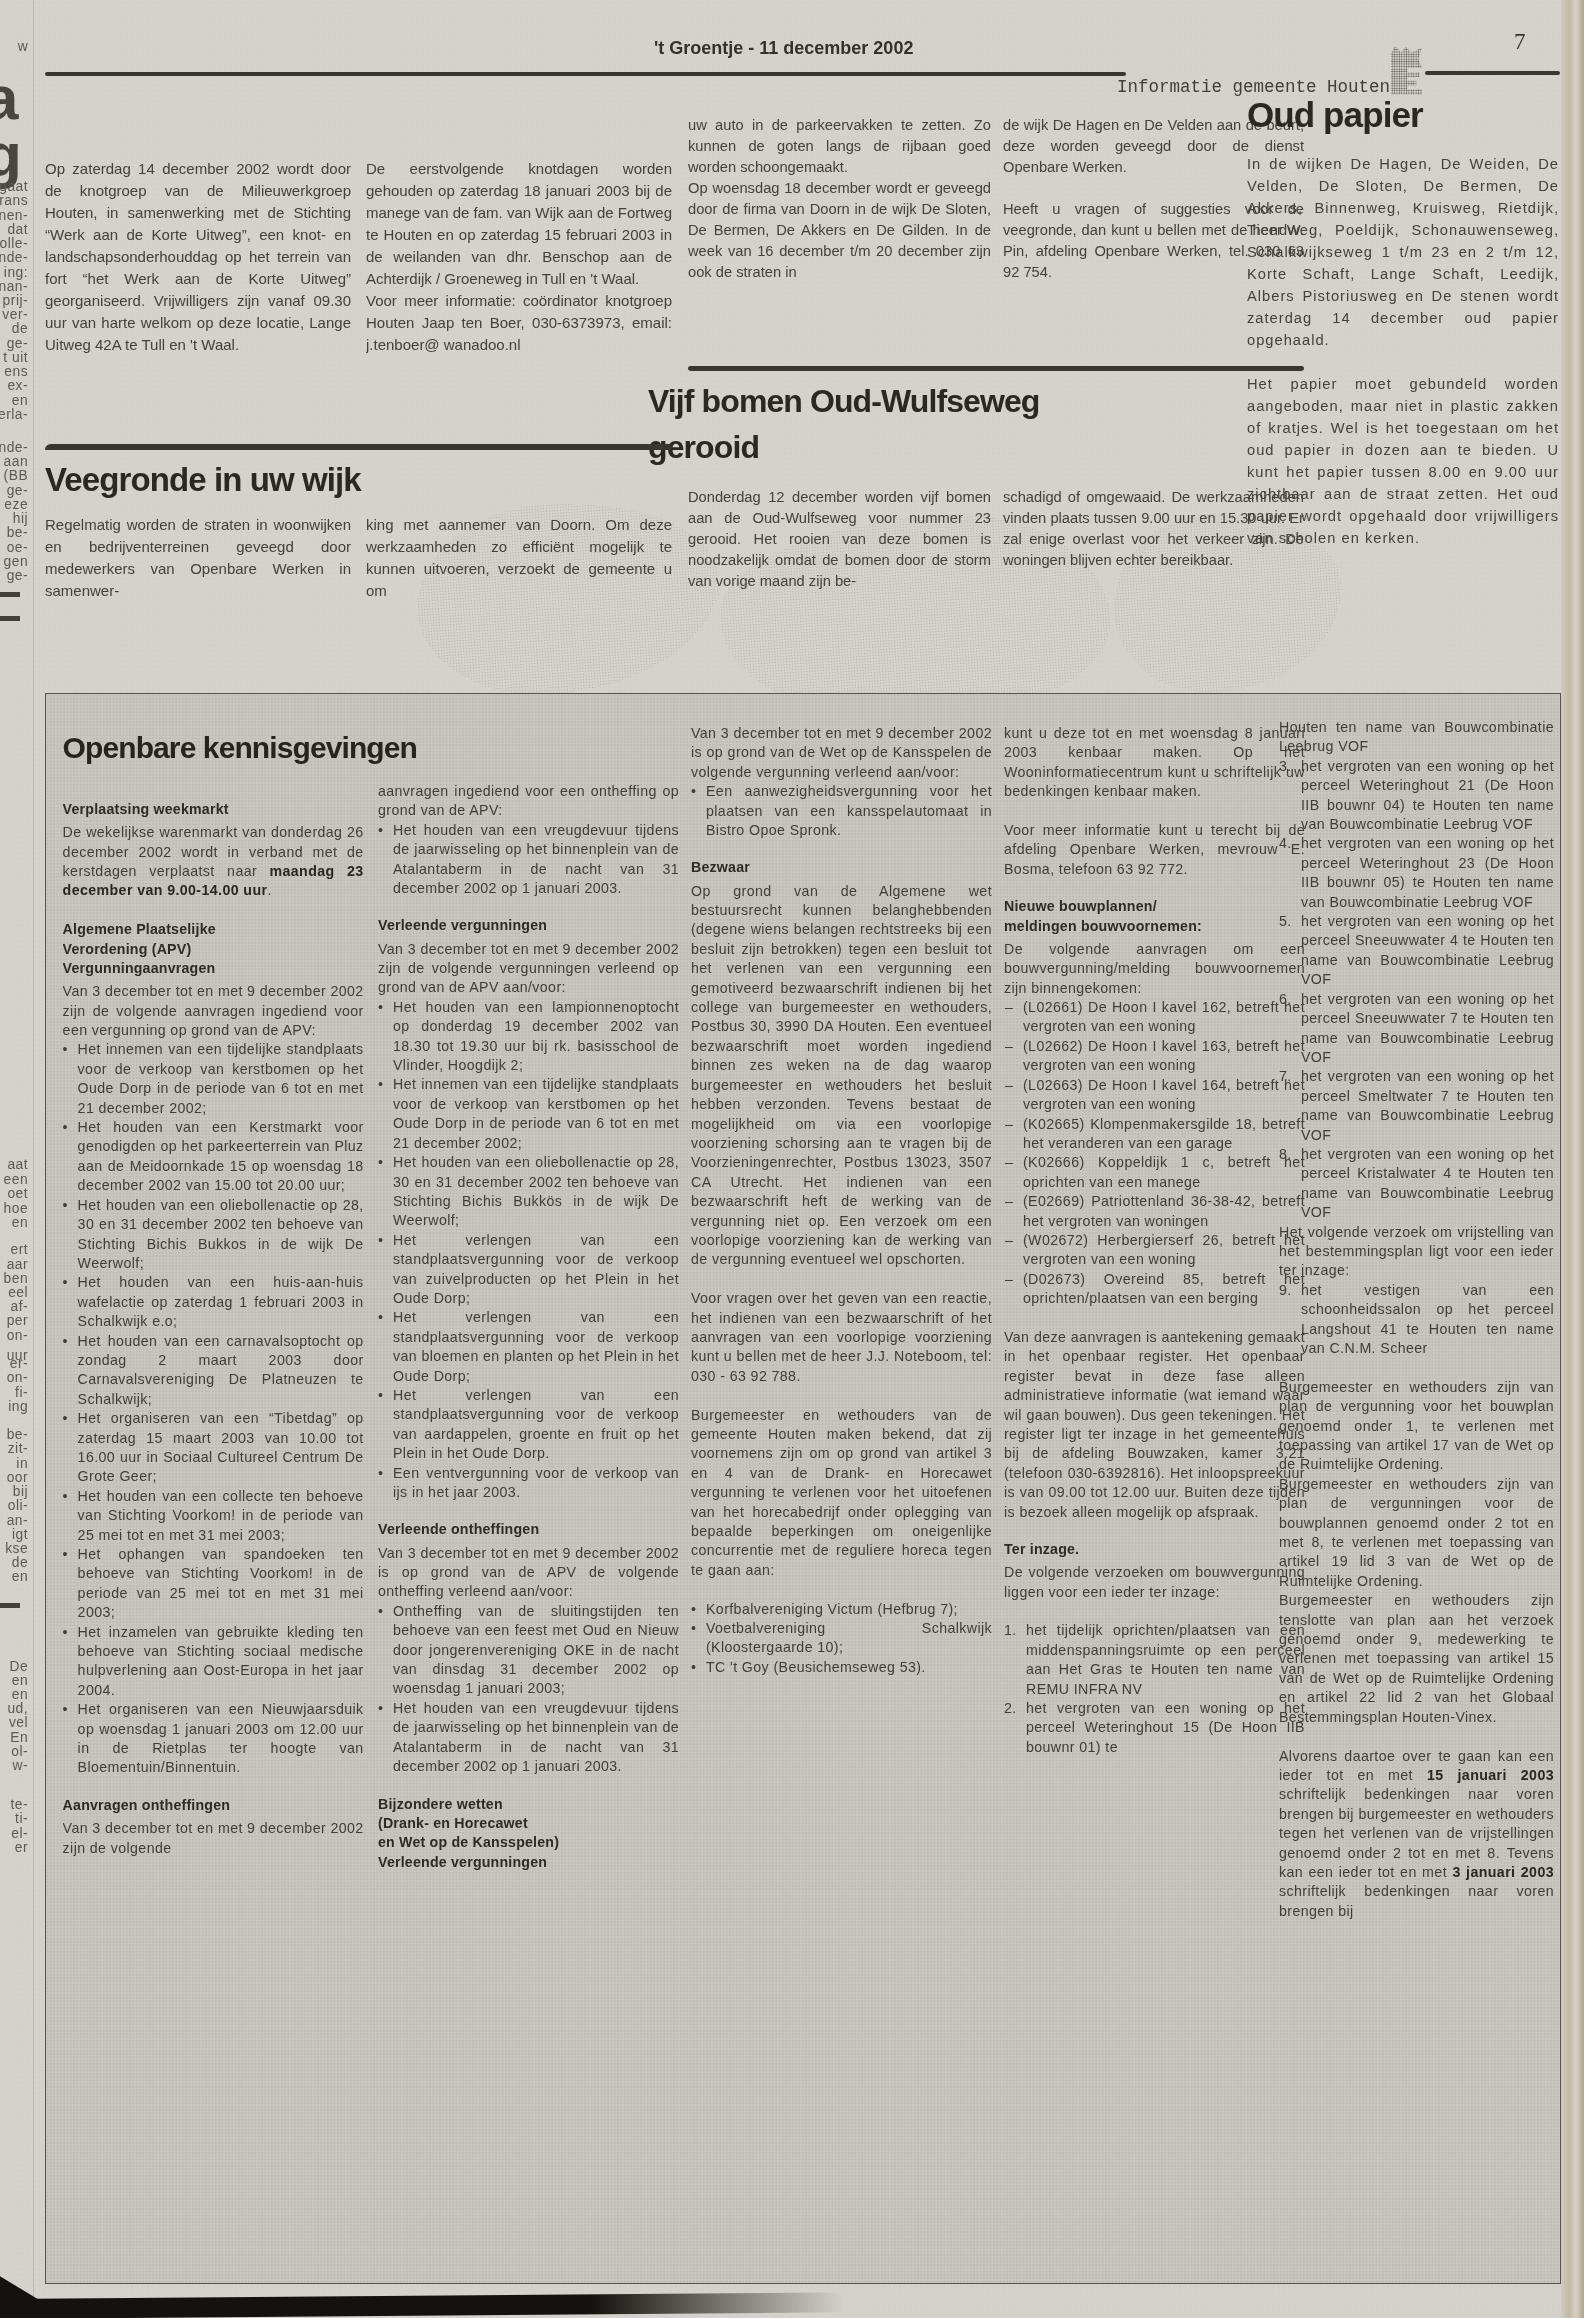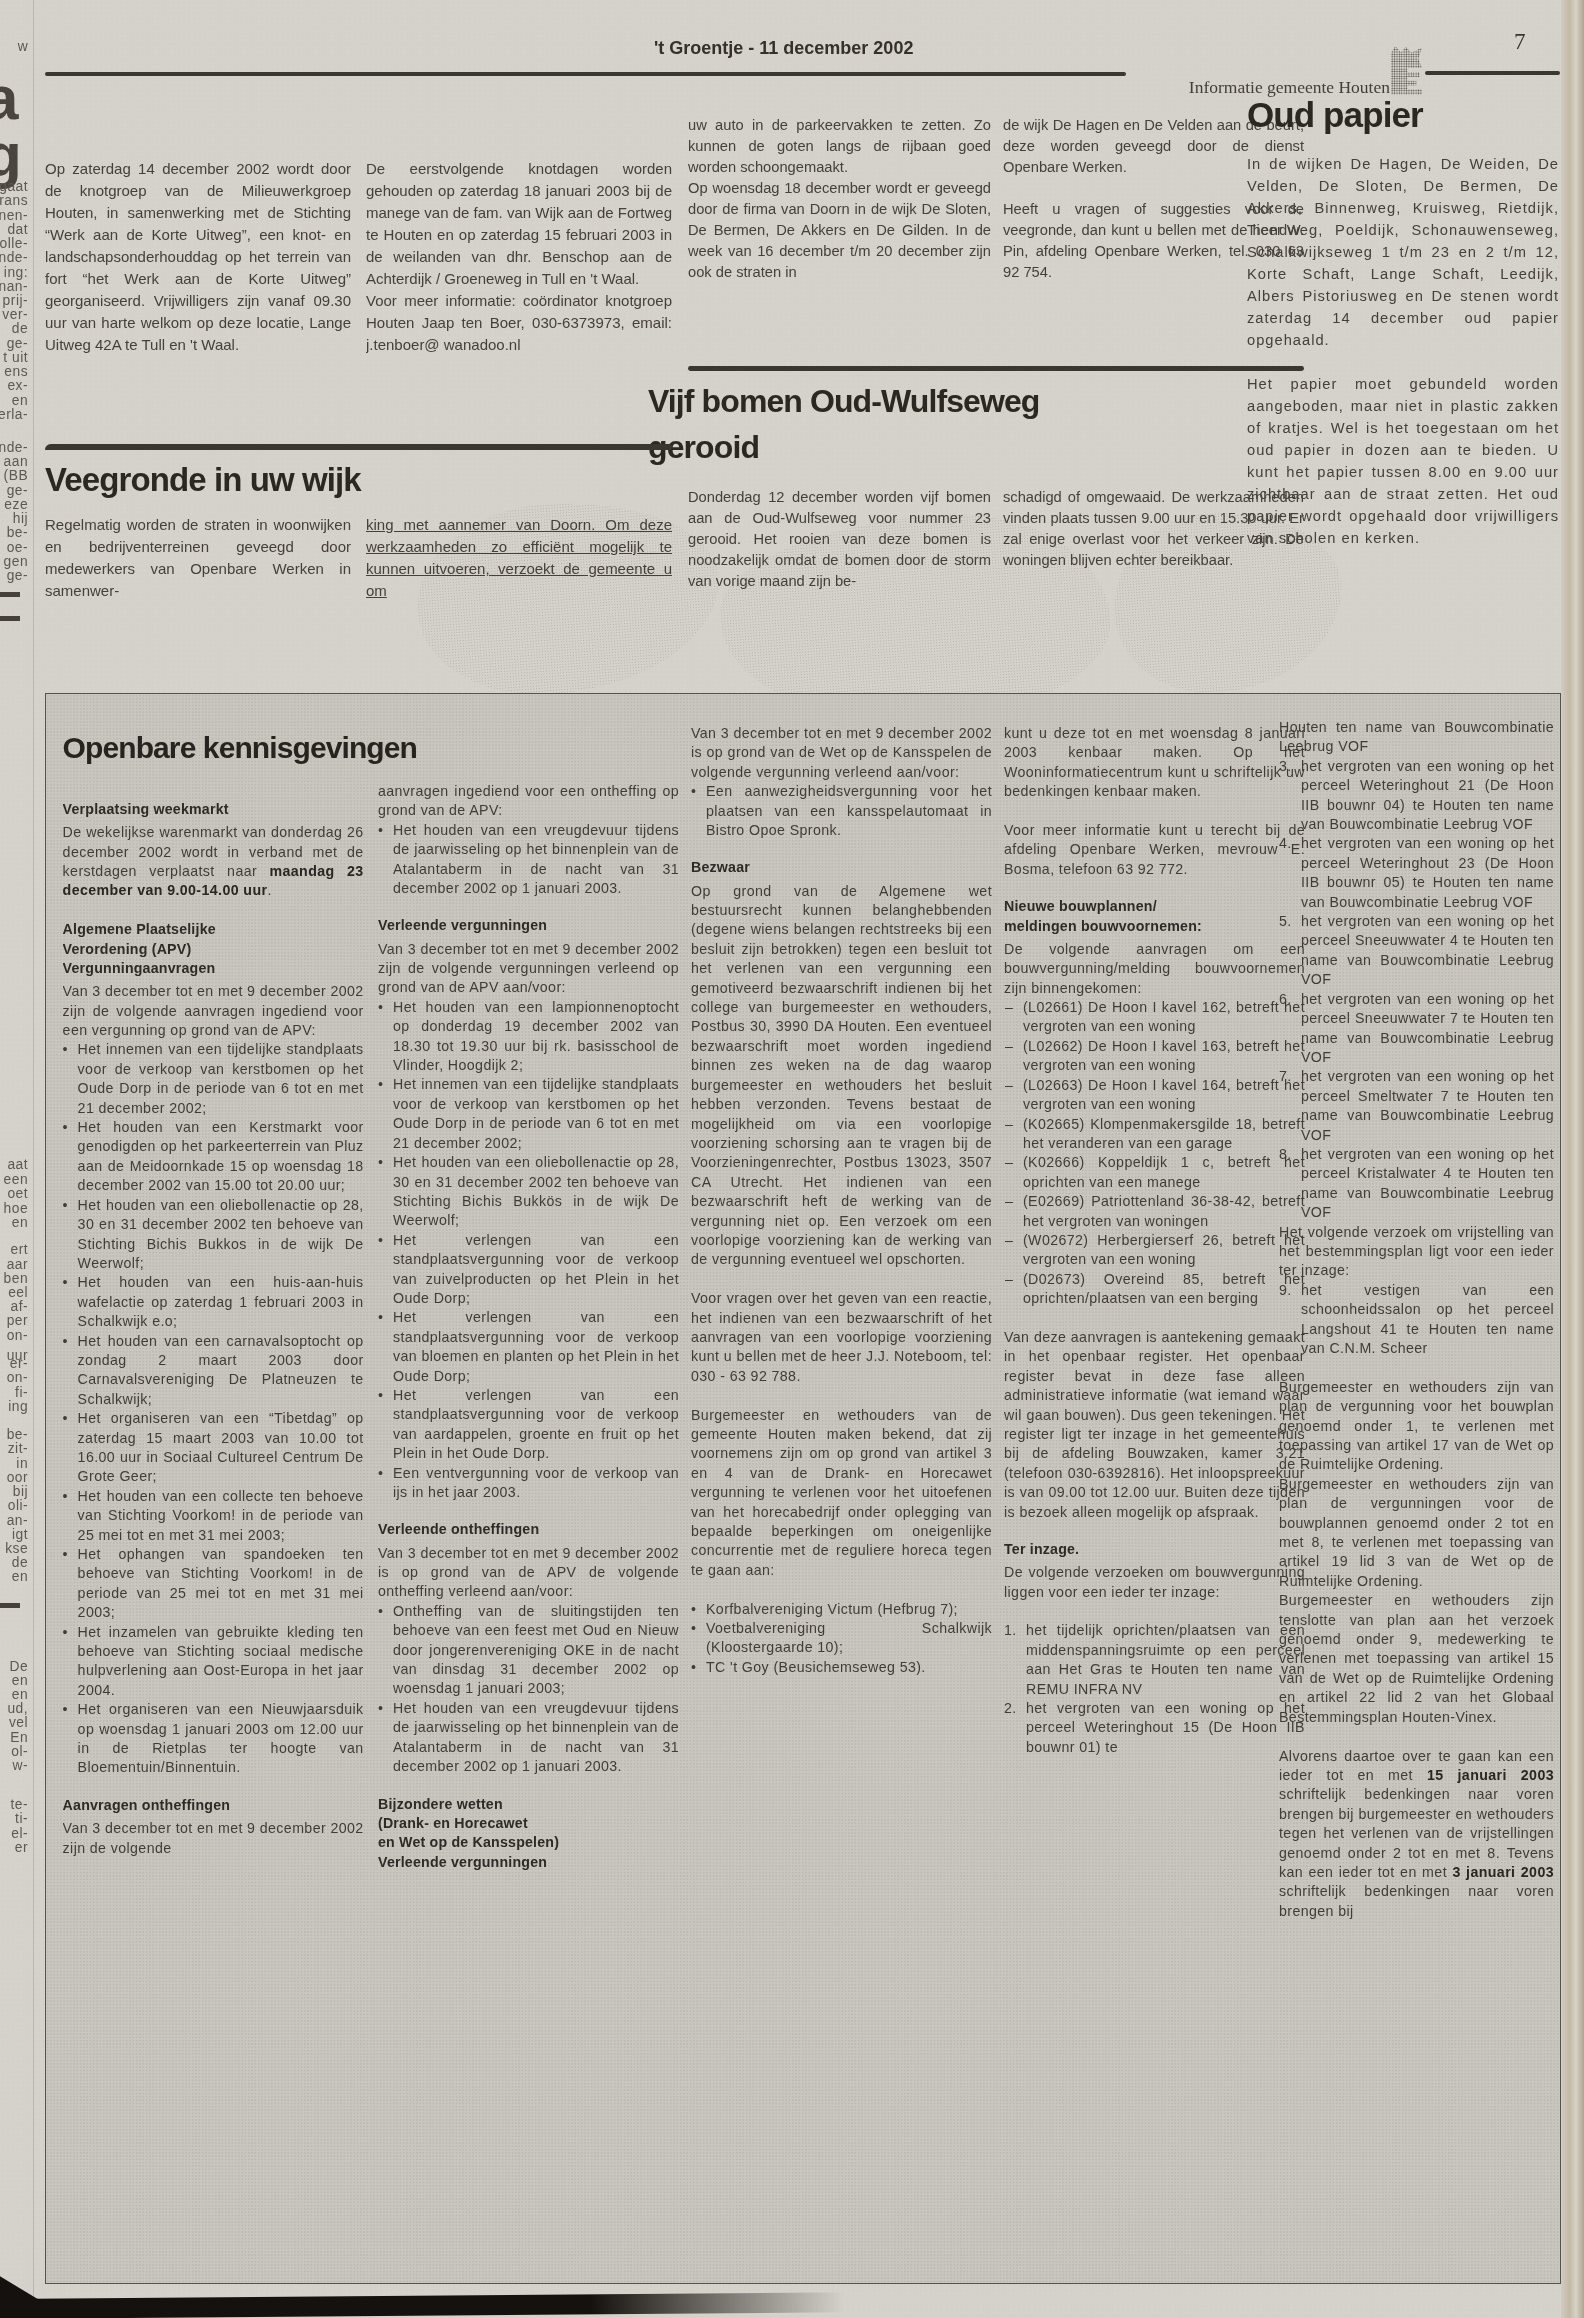--- a/index.html
+++ b/index.html
@@ -8,21 +8,21 @@
   
   .page::before{content:"";position:absolute;inset:0;z-index:0;
         background-image:radial-gradient(rgba(120,115,105,.05) 0.5px,transparent 0.8px);
         background-size:5.2px 5.2px;pointer-events:none;}
   .rule{position:absolute;background:#3b3631;height:4.3px;border-radius:2.4px;z-index:3;}
   .headline{position:absolute;font-weight:bold;color:#2b2722;letter-spacing:-0.9px;white-space:nowrap;z-index:3;}
   .bodycol{position:absolute;text-align:justify;overflow:hidden;white-space:pre-line;z-index:2;
            font-size:15px;line-height:22px;color:#45403a;}
   
   .hdr-title{position:absolute;font-weight:bold;font-size:18px;color:#35302a;z-index:3;}
-  .hdr-info{position:absolute;font-family:Liberation Serif, serif;font-size:17.5px;color:#433e38;z-index:3;}
+  .hdr-info{position:absolute;font-family:Liberation Mono, monospace;font-size:17.5px;color:#433e38;z-index:3;}
   .hdr-page{position:absolute;font-family:"Liberation Serif",serif;font-size:23px;color:#3a352f;z-index:3;}
   
   .graybox{position:absolute;left:45px;top:693px;width:1514px;height:1589px;
            background-color:#c9c6c0;border:1.4px solid #57524c;z-index:1;
            background-image:radial-gradient(rgba(100,97,91,.13) 0.6px,transparent 0.8px);
            background-size:3.3px 3.3px;}
   .gb-title{position:absolute;font-weight:bold;font-size:30px;letter-spacing:-0.9px;
             color:#27231f;white-space:nowrap;z-index:2;}
   .gb-col{position:absolute;text-align:justify;font-size:14.2px;line-height:19.4px;letter-spacing:0.4px;
           color:#413c36;overflow:hidden;z-index:2;}
@@ -181,21 +181,21 @@
 
   <div class="rule" style="left:688px;top:366px;width:616px;height:5.2px;"></div>
   <div class="headline" style="left:648px;top:378px;font-size:32px;line-height:46px;white-space:pre-line;">Vijf bomen Oud-Wulfseweg
 gerooid</div>
   <div class="bodycol" style="left:688px;top:487px;width:303px;height:156px;font-size:14.7px;line-height:21px;">Donderdag 12 december worden vijf bomen aan de Oud-Wulfseweg voor nummer 23 gerooid. Het rooien van deze bomen is noodzakelijk omdat de bomen door de storm van vorige maand zijn be-</div>
   <div class="bodycol" style="left:1003px;top:487px;width:301px;height:156px;font-size:14.7px;line-height:21px;">schadigd of omgewaaid. De werkzaamheden vinden plaats tussen 9.00 uur en 15.30 uur. Er zal enige overlast voor het verkeer zijn. De woningen blijven echter bereikbaar.</div>
 
   <div class="rule" style="left:45px;top:444px;width:627px;height:5.7px;border-radius:5.7px 2.8px 2.8px 0;"></div>
   <div class="headline" style="left:45px;top:461px;font-size:33px;">Veegronde in uw wijk</div>
   <div class="bodycol" style="left:45px;top:514px;width:306px;height:95px;">Regelmatig worden de straten in woonwijken en bedrijventerreinen geveegd door medewerkers van Openbare Werken in samenwer-</div>
-  <div class="bodycol" style="left:366px;top:514px;width:306px;height:95px;text-decoration:underline;">king met aannemer van Doorn. Om deze werkzaamheden zo efficiënt mogelijk te kunnen uitvoeren, verzoekt de gemeente u om</div>
+  <div class="bodycol" style="left:366px;top:514px;width:306px;height:95px;">king met aannemer van Doorn. Om deze werkzaamheden zo efficiënt mogelijk te kunnen uitvoeren, verzoekt de gemeente u om</div>
 
   <div class="graybox">
     <div class="gb-title" style="left:16.6px;top:37px;">Openbare kennisgevingen</div>
     <div class="gb-col" style="left:16.6px;top:106px;width:301px;height:1455px;">
         <div class="blk t-h">Verplaatsing weekmarkt</div>
         <div class="blk t-p g">De wekelijkse warenmarkt van donderdag 26 december 2002 wordt in verband met de kerstdagen verplaatst naar <b>maandag 23 december van 9.00-14.00 uur</b>.</div>
         <div class="blk t-h">Algemene Plaatselijke<br>Verordening (APV)<br>Vergunningaanvragen</div>
         <div class="blk t-p">Van 3 december tot en met 9 december 2002 zijn de volgende aanvragen ingediend voor een vergunning op grond van de APV:</div>
         <div class="blk t-b"><span class="marker">•</span>Het innemen van een tijdelijke standplaats voor de verkoop van kerstbomen op het Oude Dorp in de periode van 6 tot en met 21 december 2002;</div>
         <div class="blk t-b"><span class="marker">•</span>Het houden van een Kerstmarkt voor genodigden op het parkeerterrein van Pluz aan de Meidoornkade 15 op woensdag 18 december 2002 van 15.00 tot 20.00 uur;</div>

